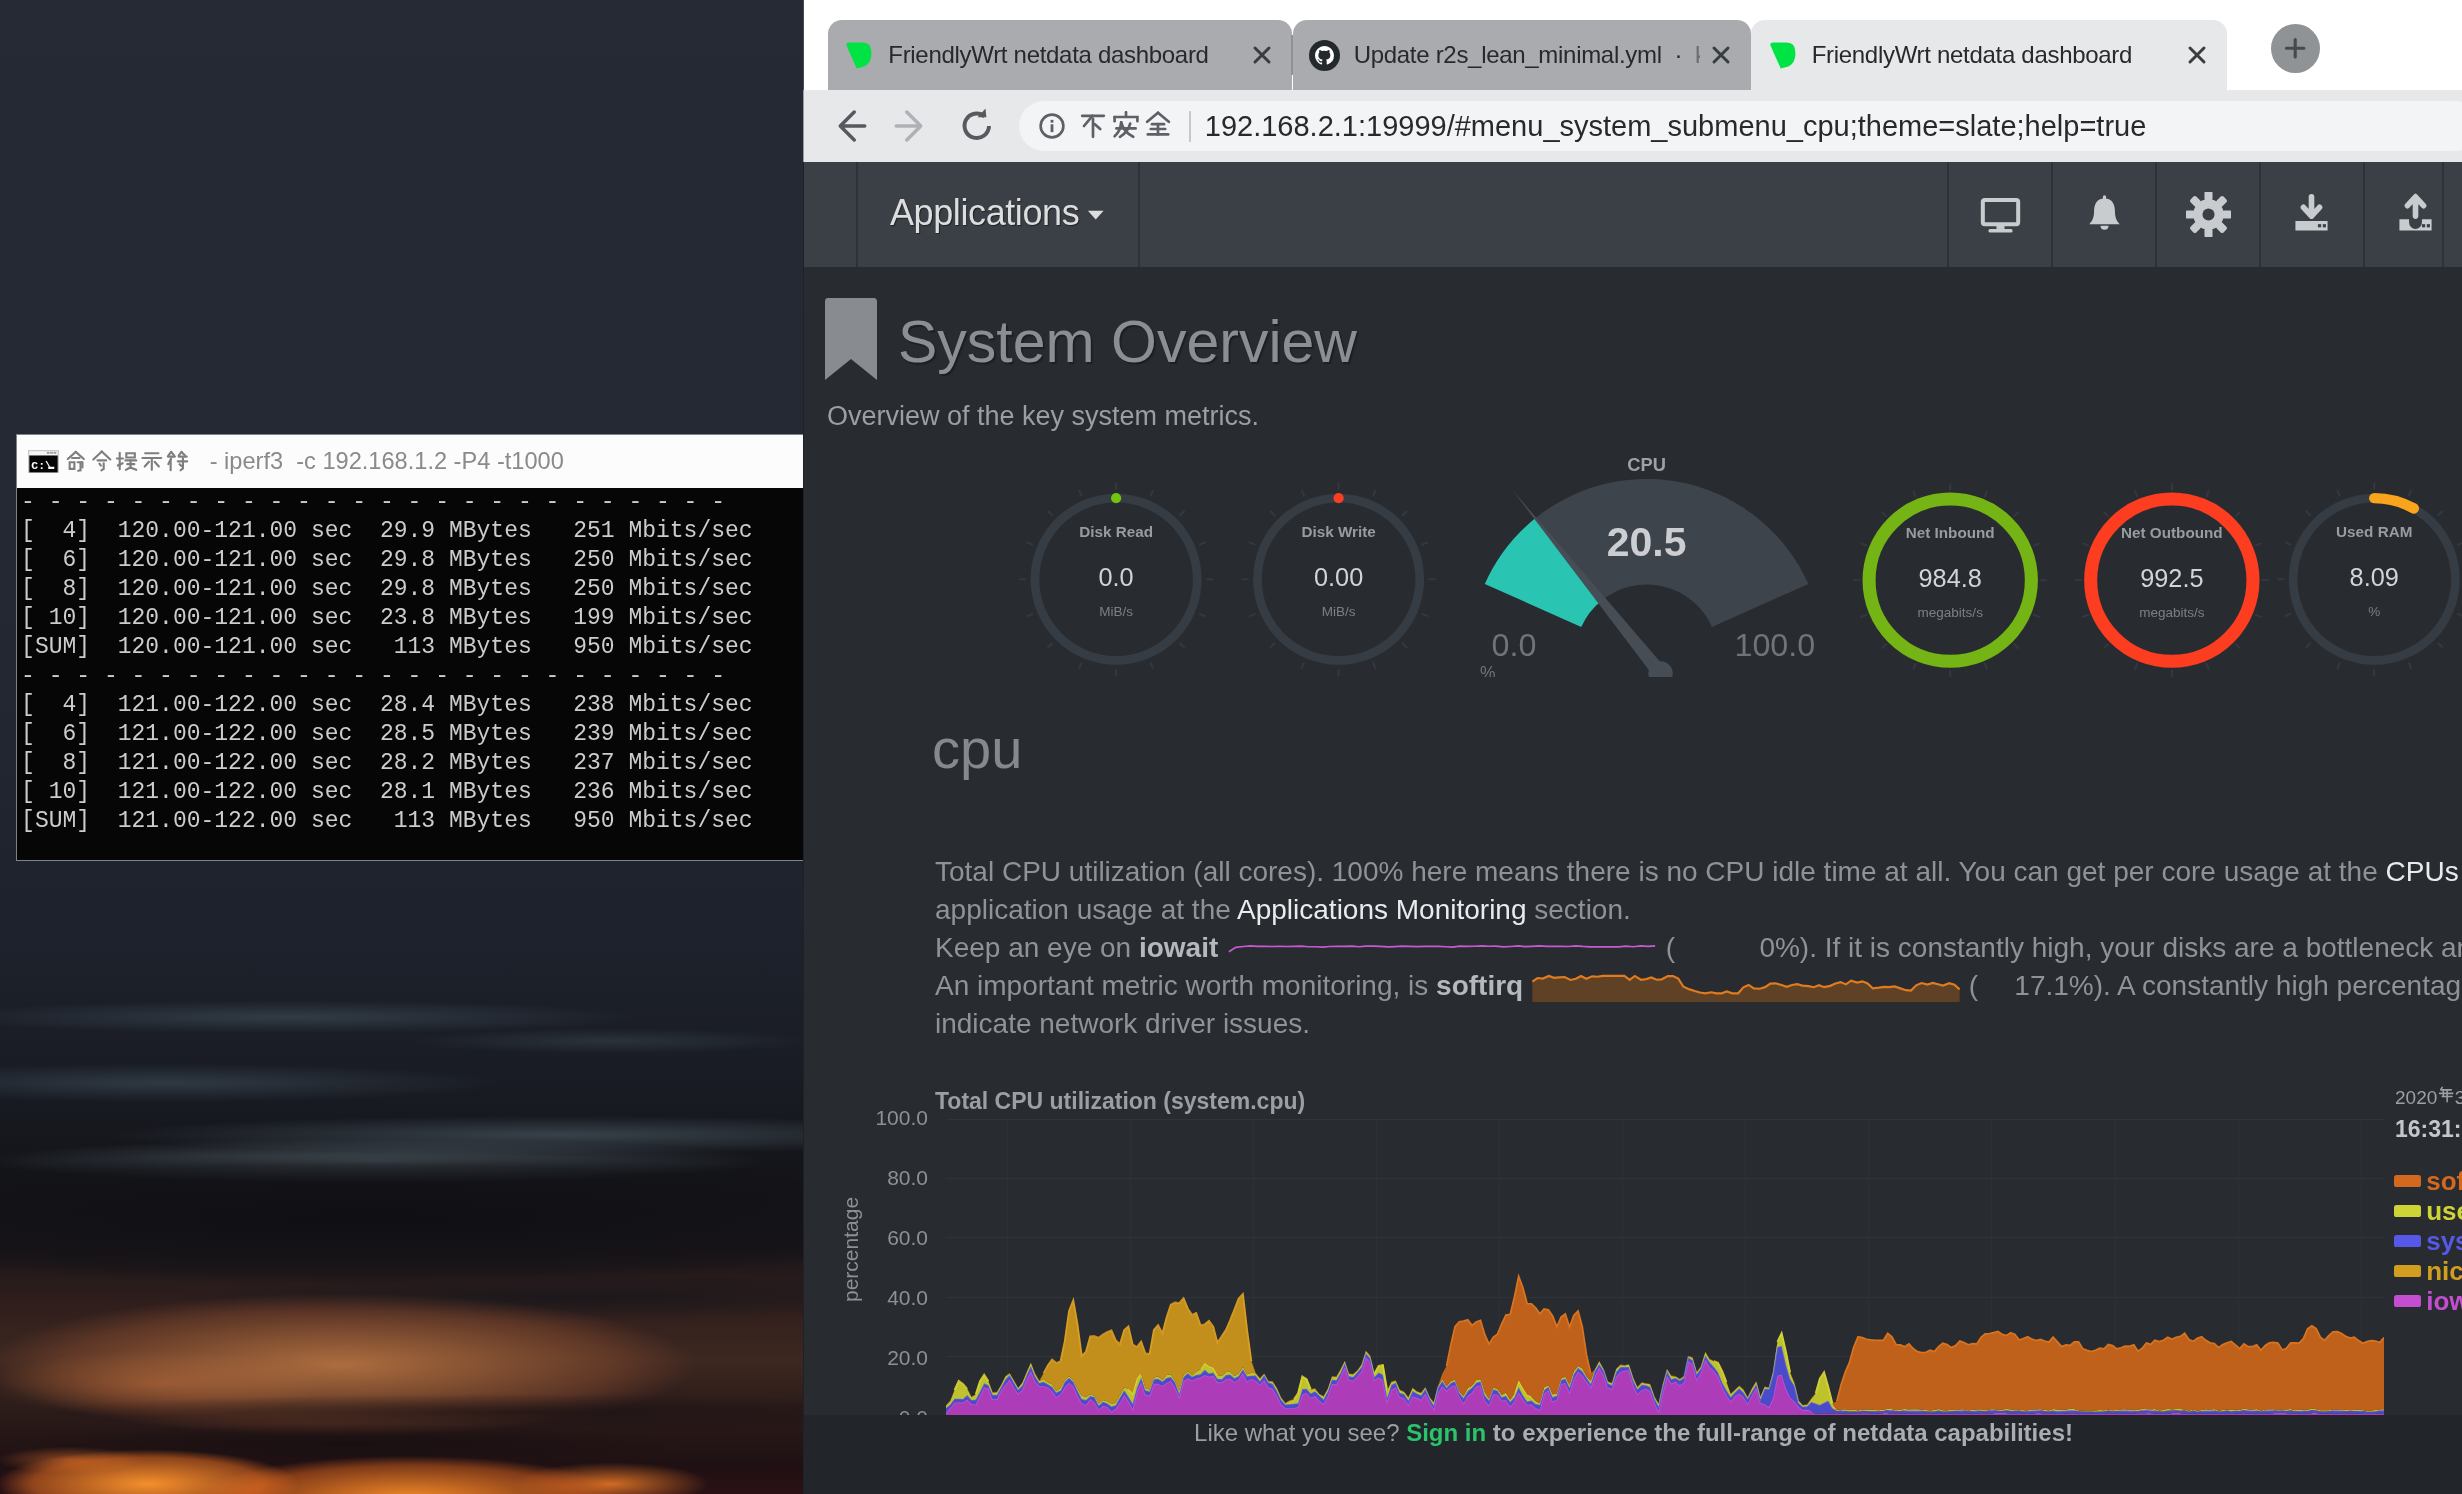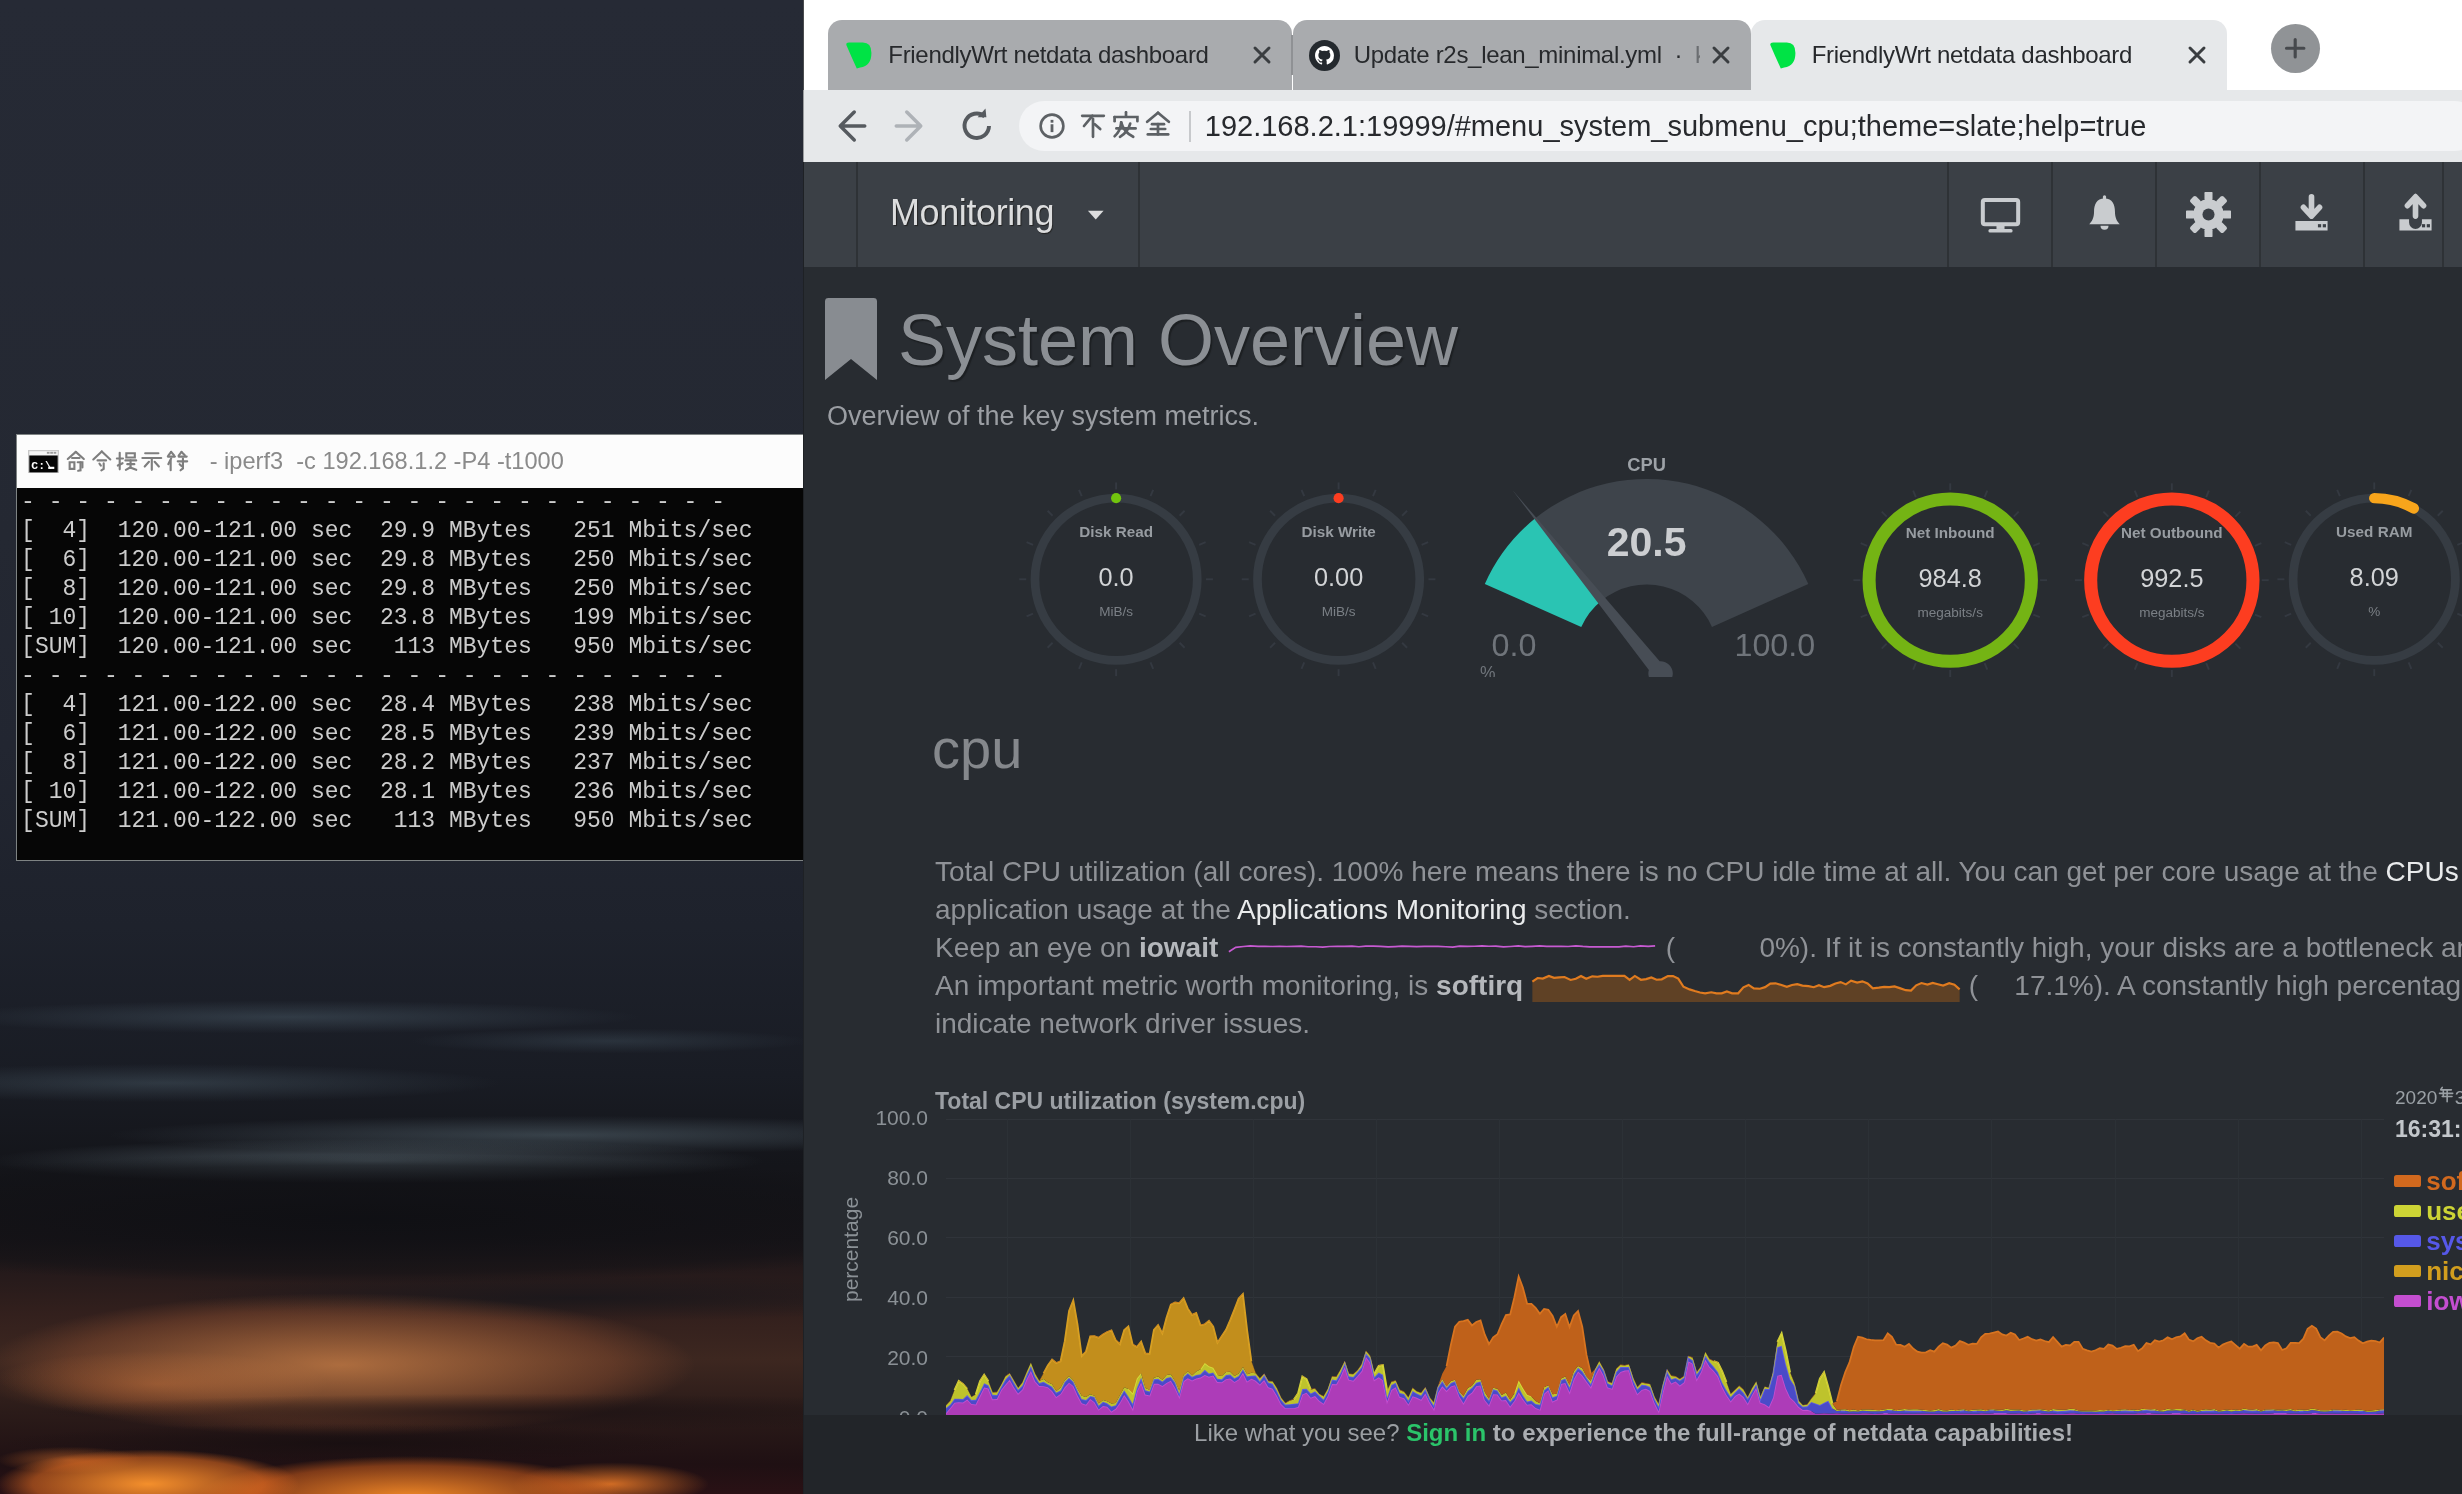--- a/index.html
+++ b/index.html
@@ -200,21 +200,21 @@
             </svg>
           </span>
         </span>
       <span style="display:inline-block;width:1.7px;height:31px;background:#c7c9cc;margin:0 14px 0 15.7px"></span>
       <span style="font-size:29px;color:#27292d;letter-spacing:0px">192.168.2.1:19999/#menu_system_submenu_cpu;theme=slate;help=true</span>
     </div>
   </div>
   <div id="page">
     <div id="navbar">
       <div class="nsep" style="left:52px"></div>
-      <span style="position:absolute;left:86px;top:30px;font-size:36px;letter-spacing:-0.4px;color:#dcddde;text-shadow:0.9px 0.9px 0.9px #222;">Monitoring</span>
+      <span style="position:absolute;left:86px;top:30px;font-size:36px;letter-spacing:-0.4px;color:#dcddde;text-shadow:0.9px 0.9px 0.9px #222;">Applications</span>
       <svg width="17.5" height="12.2" style="position:absolute;left:283px;top:47px" viewBox="0 0 20 14">
           <path d="M1,2 L10,12 L19,2 Z" fill="#dcddde"></path>
         </svg>
       <div class="nsep" style="left:334px"></div>
       <div class="nsep" style="left:1143px"></div>
       <div class="nbtn" style="left:1145px">
           <svg width="45" height="45" viewBox="0 0 56 56" preserveAspectRatio="none" style="">
             <rect x="6" y="10" width="44" height="30" rx="2.5" fill="none" stroke="#c9cccf" stroke-width="5"></rect>
             <rect x="23" y="41" width="10" height="5" fill="#c9cccf"></rect>
             <rect x="13" y="46" width="30" height="4.5" rx="2" fill="#c9cccf"></rect>
@@ -262,21 +262,21 @@
             <rect x="36" y="40" width="4" height="4" fill="#3b4046"></rect>
             <rect x="42" y="40" width="4" height="4" fill="#3b4046"></rect>
           </svg>
         </div>
       <div class="nsep" style="left:1638px"></div>
     </div>
     <div id="content">
       <div style="position:absolute;left:21px;top:31px;"><svg width="52" height="82" viewBox="0 0 60 94" preserveAspectRatio="none" style="">
             <path d="M0,4 Q0,0 4,0 L56,0 Q60,0 60,4 L60,94 L30,70 L0,94 Z" fill="#888c91"></path>
           </svg></div>
-      <div style="position:absolute;left:94px;top:32px;font-size:72px;color:#8b8f94;text-shadow:1.7px 1.7px 0.9px #1d2023;">System Overview</div>
+      <div style="position:absolute;left:94px;top:41px;font-size:59px;color:#8b8f94;text-shadow:1.7px 1.7px 0.9px #1d2023;">System Overview</div>
       <div style="position:absolute;left:23px;top:134px;font-size:27px;color:#9b9ea3;">Overview of the key system metrics.</div>
 
       <svg width="1659" height="349" style="position:absolute;left:0;top:61px" font-family="Liberation Sans" viewBox="0 0 1900 400">
         <line x1="357.0" y1="185.0" x2="357.0" y2="177.0" stroke="#343941" stroke-width="2.2"></line>
           <line x1="396.4" y1="192.8" x2="399.5" y2="185.4" stroke="#343941" stroke-width="2.2"></line>
           <line x1="429.8" y1="215.2" x2="435.5" y2="209.5" stroke="#343941" stroke-width="2.2"></line>
           <line x1="452.2" y1="248.6" x2="459.6" y2="245.5" stroke="#343941" stroke-width="2.2"></line>
           <line x1="460.0" y1="288.0" x2="468.0" y2="288.0" stroke="#343941" stroke-width="2.2"></line>
           <line x1="452.2" y1="327.4" x2="459.6" y2="330.5" stroke="#343941" stroke-width="2.2"></line>
           <line x1="429.8" y1="360.8" x2="435.5" y2="366.5" stroke="#343941" stroke-width="2.2"></line>

